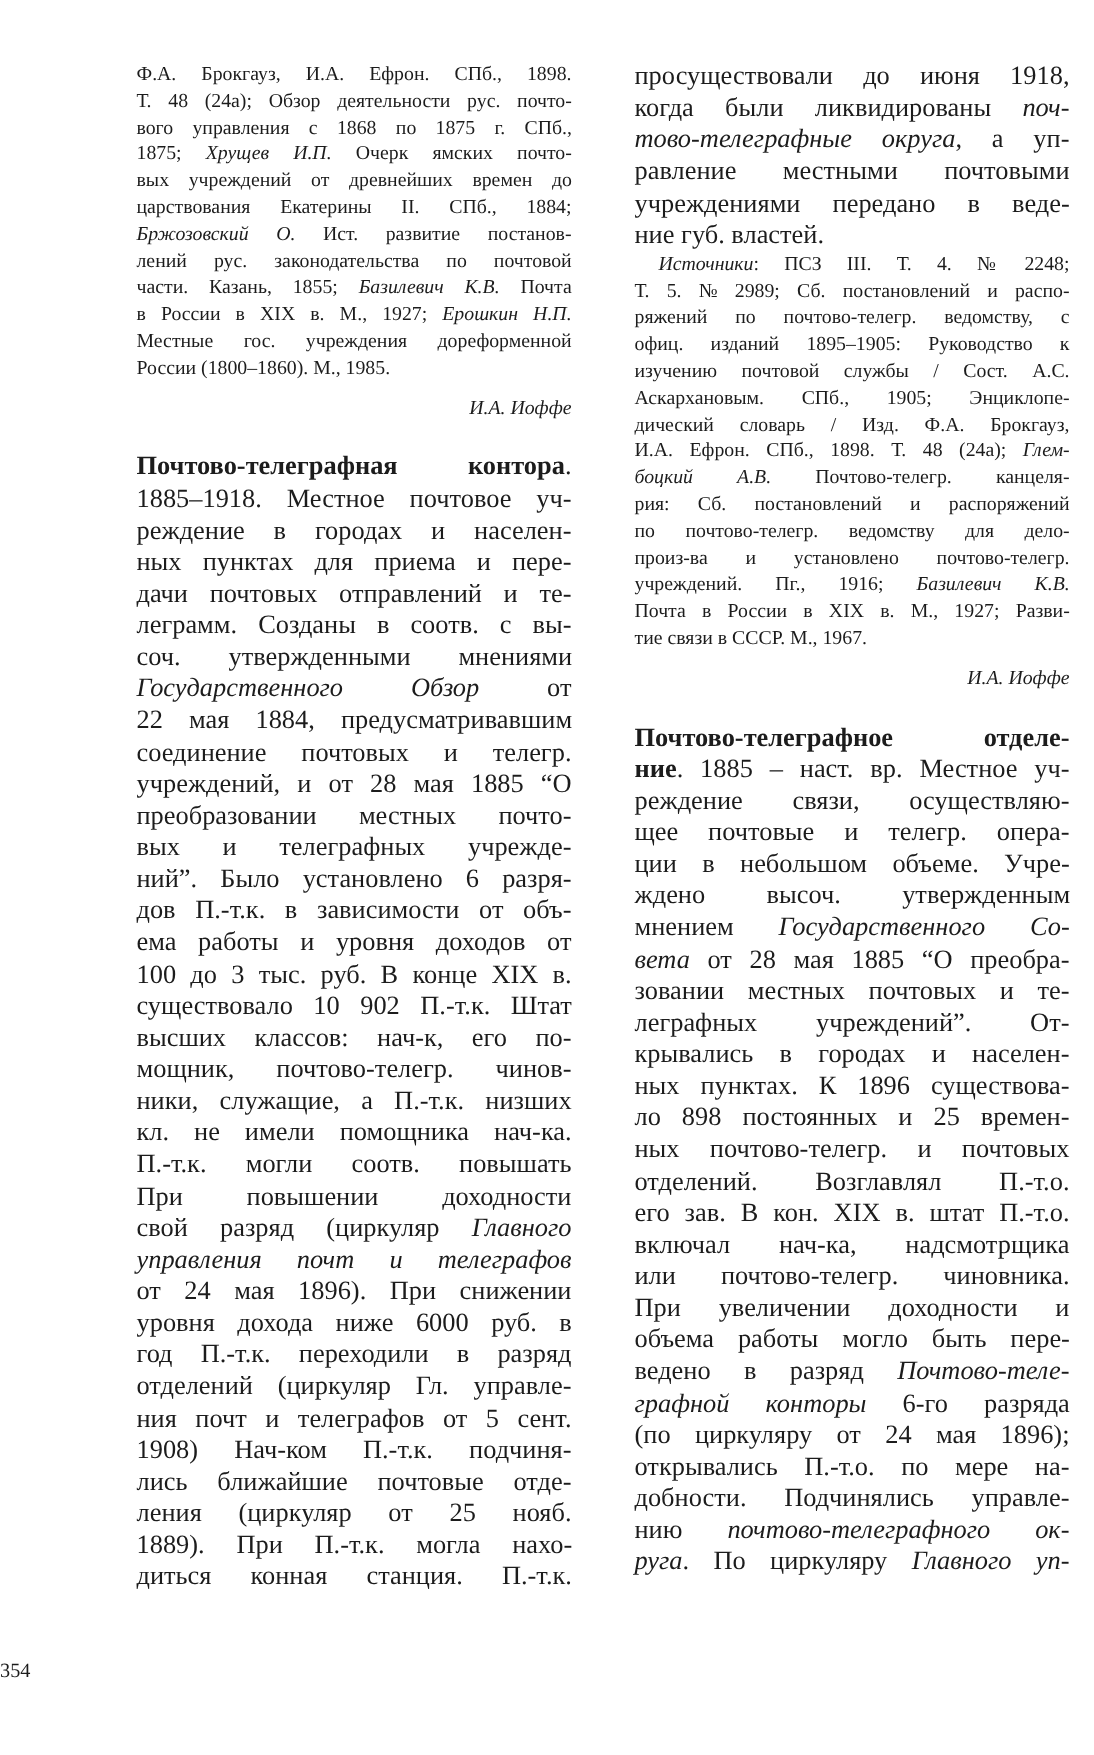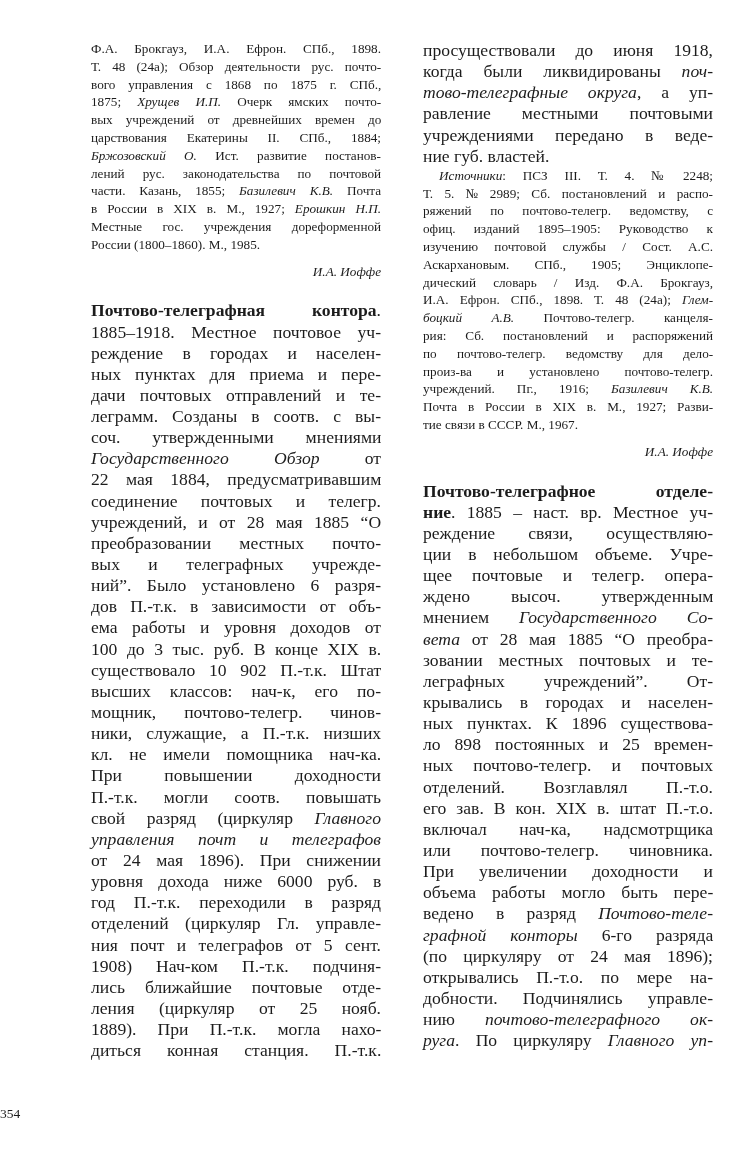--- a/index.html
+++ b/index.html
@@ -61,22 +61,22 @@
       <span class="line" style="display: block; width: auto; word-spacing: 24px;"><span>вых и телеграфных учрежде-</span></span>
       <span class="line" style="display: block; width: auto; word-spacing: 11px;"><span>ний”. Было установлено 6 разря-</span></span>
       <span class="line" style="display: block; width: auto; word-spacing: 8.6px;"><span>дов П.-т.к. в зависимости от объ-</span></span>
       <span class="line" style="display: block; width: auto; word-spacing: 10px;"><span>ема работы и уровня доходов от</span></span>
       <span class="line" style="display: block; width: auto; word-spacing: 5.125px;"><span>100 до 3 тыс. руб. В конце XIX в.</span></span>
       <span class="line" style="display: block; width: auto; word-spacing: 9.25px;"><span>существовало 10 902 П.-т.к. Штат</span></span>
       <span class="line" style="display: block; width: auto; word-spacing: 14.5px;"><span>высших классов: нач-к, его по-</span></span>
       <span class="line" style="display: block; width: auto; word-spacing: 23.5px;"><span>мощник, почтово-телегр. чинов-</span></span>
       <span class="line" style="display: block; width: auto; word-spacing: 9.75px;"><span>ники, служащие, а П.-т.к. низших</span></span>
       <span class="line" style="display: block; width: auto; word-spacing: 12.25px;"><span>кл. не имели помощника нач-ка.</span></span>
+      <span class="line" style="display: block; width: auto; word-spacing: 21.6667px;"><span>П.-т.к. могли соотв. повышать</span></span>
       <span class="line" style="display: block; width: auto; word-spacing: 38px;"><span>При повышении доходности</span></span>
-      <span class="line" style="display: block; width: auto; word-spacing: 21.6667px;"><span>П.-т.к. могли соотв. повышать</span></span>
       <span class="line" style="display: block; width: auto; word-spacing: 17px;"><span>свой разряд (циркуляр </span><span class="i">Главного</span></span>
       <span class="line" style="display: block; width: auto; word-spacing: 19px;"><span class="i">управления почт и телеграфов</span></span>
       <span class="line" style="display: block; width: auto; word-spacing: 11.2px;"><span>от 24 мая 1896). При снижении</span></span>
       <span class="line" style="display: block; width: auto; word-spacing: 10.6px;"><span>уровня дохода ниже 6000 руб. в</span></span>
       <span class="line" style="display: block; width: auto; word-spacing: 14.25px;"><span>год П.-т.к. переходили в разряд</span></span>
       <span class="line" style="display: block; width: auto; word-spacing: 12px;"><span>отделений (циркуляр Гл. управле-</span></span>
       <span class="line" style="display: block; width: auto; word-spacing: 7.83333px;"><span>ния почт и телеграфов от 5 сент.</span></span>
       <span class="line" style="display: block; width: auto; word-spacing: 19.6667px;"><span>1908) Нач-ком П.-т.к. подчиня-</span></span>
       <span class="line" style="display: block; width: auto; word-spacing: 15.3333px;"><span>лись ближайшие почтовые отде-</span></span>
       <span class="line" style="display: block; width: auto; word-spacing: 20px;"><span>ления (циркуляр от 25 нояб.</span></span>
@@ -109,22 +109,22 @@
       <span class="line" style="display: block; width: auto; word-spacing: 21px;"><span>произ-ва и установлено почтово-телегр.</span></span>
       <span class="line" style="display: block; width: auto; word-spacing: 18.75px;"><span>учреждений. Пг., 1916; </span><span class="i">Базилевич К.В.</span></span>
       <span class="line" style="display: block; width: auto; word-spacing: 7.5px;"><span>Почта в России в XIX в. М., 1927; Разви-</span></span>
       <span class="line last"><span>тие связи в СССР. М., 1967.</span></span>
     </div>
   <div class="sig gap-sig">И.А. Иоффе</div>
   <div class="body gap-art">
       <span class="line" style="display: block; width: auto; word-spacing: 56px;"><span class="b">Почтово-телеграфное отделе-</span></span>
       <span class="line" style="display: block; width: auto; word-spacing: 6.83333px;"><span class="b">ние</span><span>. 1885 – наст. вр. Местное уч-</span></span>
       <span class="line" style="display: block; width: auto; word-spacing: 28.5px;"><span>реждение связи, осуществляю-</span></span>
+      <span class="line" style="display: block; width: auto; word-spacing: 15.5px;"><span>щее почтовые и телегр. опера-</span></span>
       <span class="line" style="display: block; width: auto; word-spacing: 12.5px;"><span>ции в небольшом объеме. Учре-</span></span>
-      <span class="line" style="display: block; width: auto; word-spacing: 15.5px;"><span>щее почтовые и телегр. опера-</span></span>
       <span class="line" style="display: block; width: auto; word-spacing: 36.5px;"><span>ждено высоч. утвержденным</span></span>
       <span class="line" style="display: block; width: auto; word-spacing: 25.5px;"><span>мнением </span><span class="i">Государственного Со-</span></span>
       <span class="line" style="display: block; width: auto; word-spacing: 7.33333px;"><span class="i">вета</span><span> от 28 мая 1885 “О преобра-</span></span>
       <span class="line" style="display: block; width: auto; word-spacing: 11.25px;"><span>зовании местных почтовых и те-</span></span>
       <span class="line" style="display: block; width: auto; word-spacing: 34.5px;"><span>леграфных учреждений”. От-</span></span>
       <span class="line" style="display: block; width: auto; word-spacing: 13px;"><span>крывались в городах и населен-</span></span>
       <span class="line" style="display: block; width: auto; word-spacing: 9.5px;"><span>ных пунктах. К 1896 существова-</span></span>
       <span class="line" style="display: block; width: auto; word-spacing: 9.6px;"><span>ло 898 постоянных и 25 времен-</span></span>
       <span class="line" style="display: block; width: auto; word-spacing: 15.6667px;"><span>ных почтово-телегр. и почтовых</span></span>
       <span class="line" style="display: block; width: auto; word-spacing: 34px;"><span>отделений. Возглавлял П.-т.о.</span></span>

